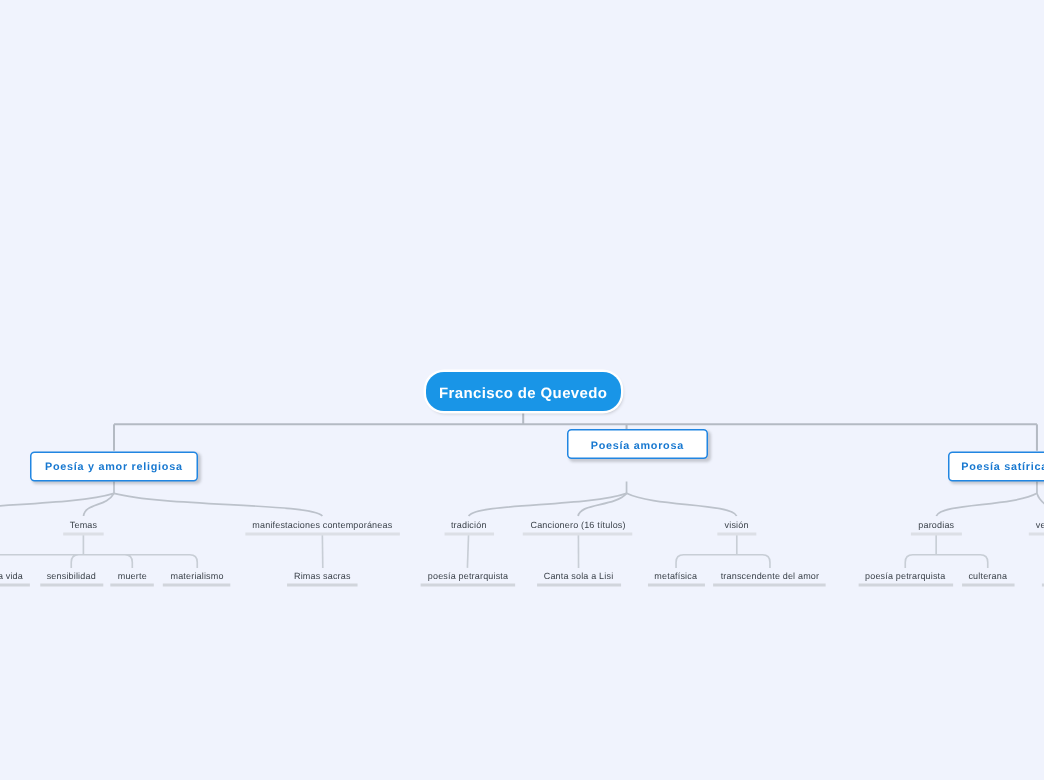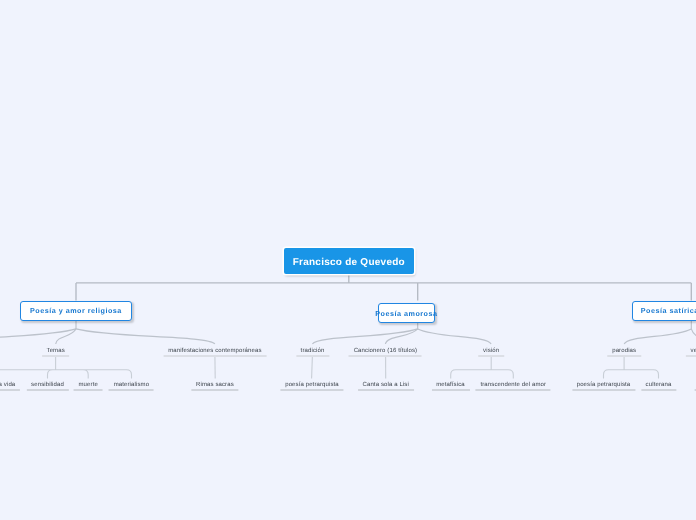--- a/index.html
+++ b/index.html
@@ -2,21 +2,21 @@
 <html><head>
 <meta charset="utf-8">
 <title>Francisco de Quevedo mind map</title>
 <style>
   html,body{margin:0;padding:0;}
   body{width:696px;height:520px;overflow:hidden;background:#f0f3fd;
        font-family:"Liberation Sans",sans-serif;-webkit-font-smoothing:antialiased;text-rendering:geometricPrecision;}
   #stage{position:relative;width:696px;height:520px;overflow:hidden;background:#f0f3fd;}
   svg#links{position:absolute;left:0;top:0;width:696px;height:520px;}
   .node{position:absolute;box-sizing:border-box;}
-  .root-node{background:#1995e7;border-radius:2px;color:#ffffff;font-weight:bold;
+  .root-node{background:#1995e7;border-radius:12px;color:#ffffff;font-weight:bold;
              font-size:10px;letter-spacing:.25px;display:flex;align-items:center;
              justify-content:center;box-shadow:0 0 0 1.6px #ffffff, 1px 1.5px 2.5px rgba(0,0,0,.25);
              padding-top:4px;box-sizing:border-box;}
   .branch-node{background:#ffffff;border:1.7px solid #2186e2;border-radius:3px;
              color:#1778d0;font-weight:bold;font-size:7.2px;letter-spacing:.5px;
              display:flex;align-items:center;justify-content:center;white-space:nowrap;
              box-shadow:1.5px 1.5px 2px rgba(0,0,0,.18);}
   .leaf{position:absolute;white-space:nowrap;text-align:center;
         transform:translateX(-50%);}
   .leaf .txt{display:block;font-size:6px;color:#3c434b;letter-spacing:.12px;
@@ -62,21 +62,21 @@
   </svg>
 
   <div class="node root-node" style="left:283.8px;top:247.8px;width:130px;height:25.8px;">
     <span>Francisco de Quevedo</span>
   </div>
 
   <div class="node branch-node" style="left:19.8px;top:300.5px;width:112.2px;height:20.2px;">
     <span>Poesía y amor religiosa</span>
   </div>
 
-  <div class="node branch-node" style="left:377.9px;top:303px;width:57px;height:20.2px;">
+  <div class="node branch-node" style="left:377.9px;top:286px;width:94px;height:20.2px;">
     <span>Poesía amorosa</span>
   </div>
 
   <div class="node branch-node" style="left:631.9px;top:300.5px;width:118.8px;height:20.2px;">
     <span>Poesía satírica y burlesca</span>
   </div>
 
   <div class="leaf" style="left:55.7px;top:346.8px;">
     <span class="txt">Temas</span>
     <span class="rule" style="width: 27.78px;"></span>

